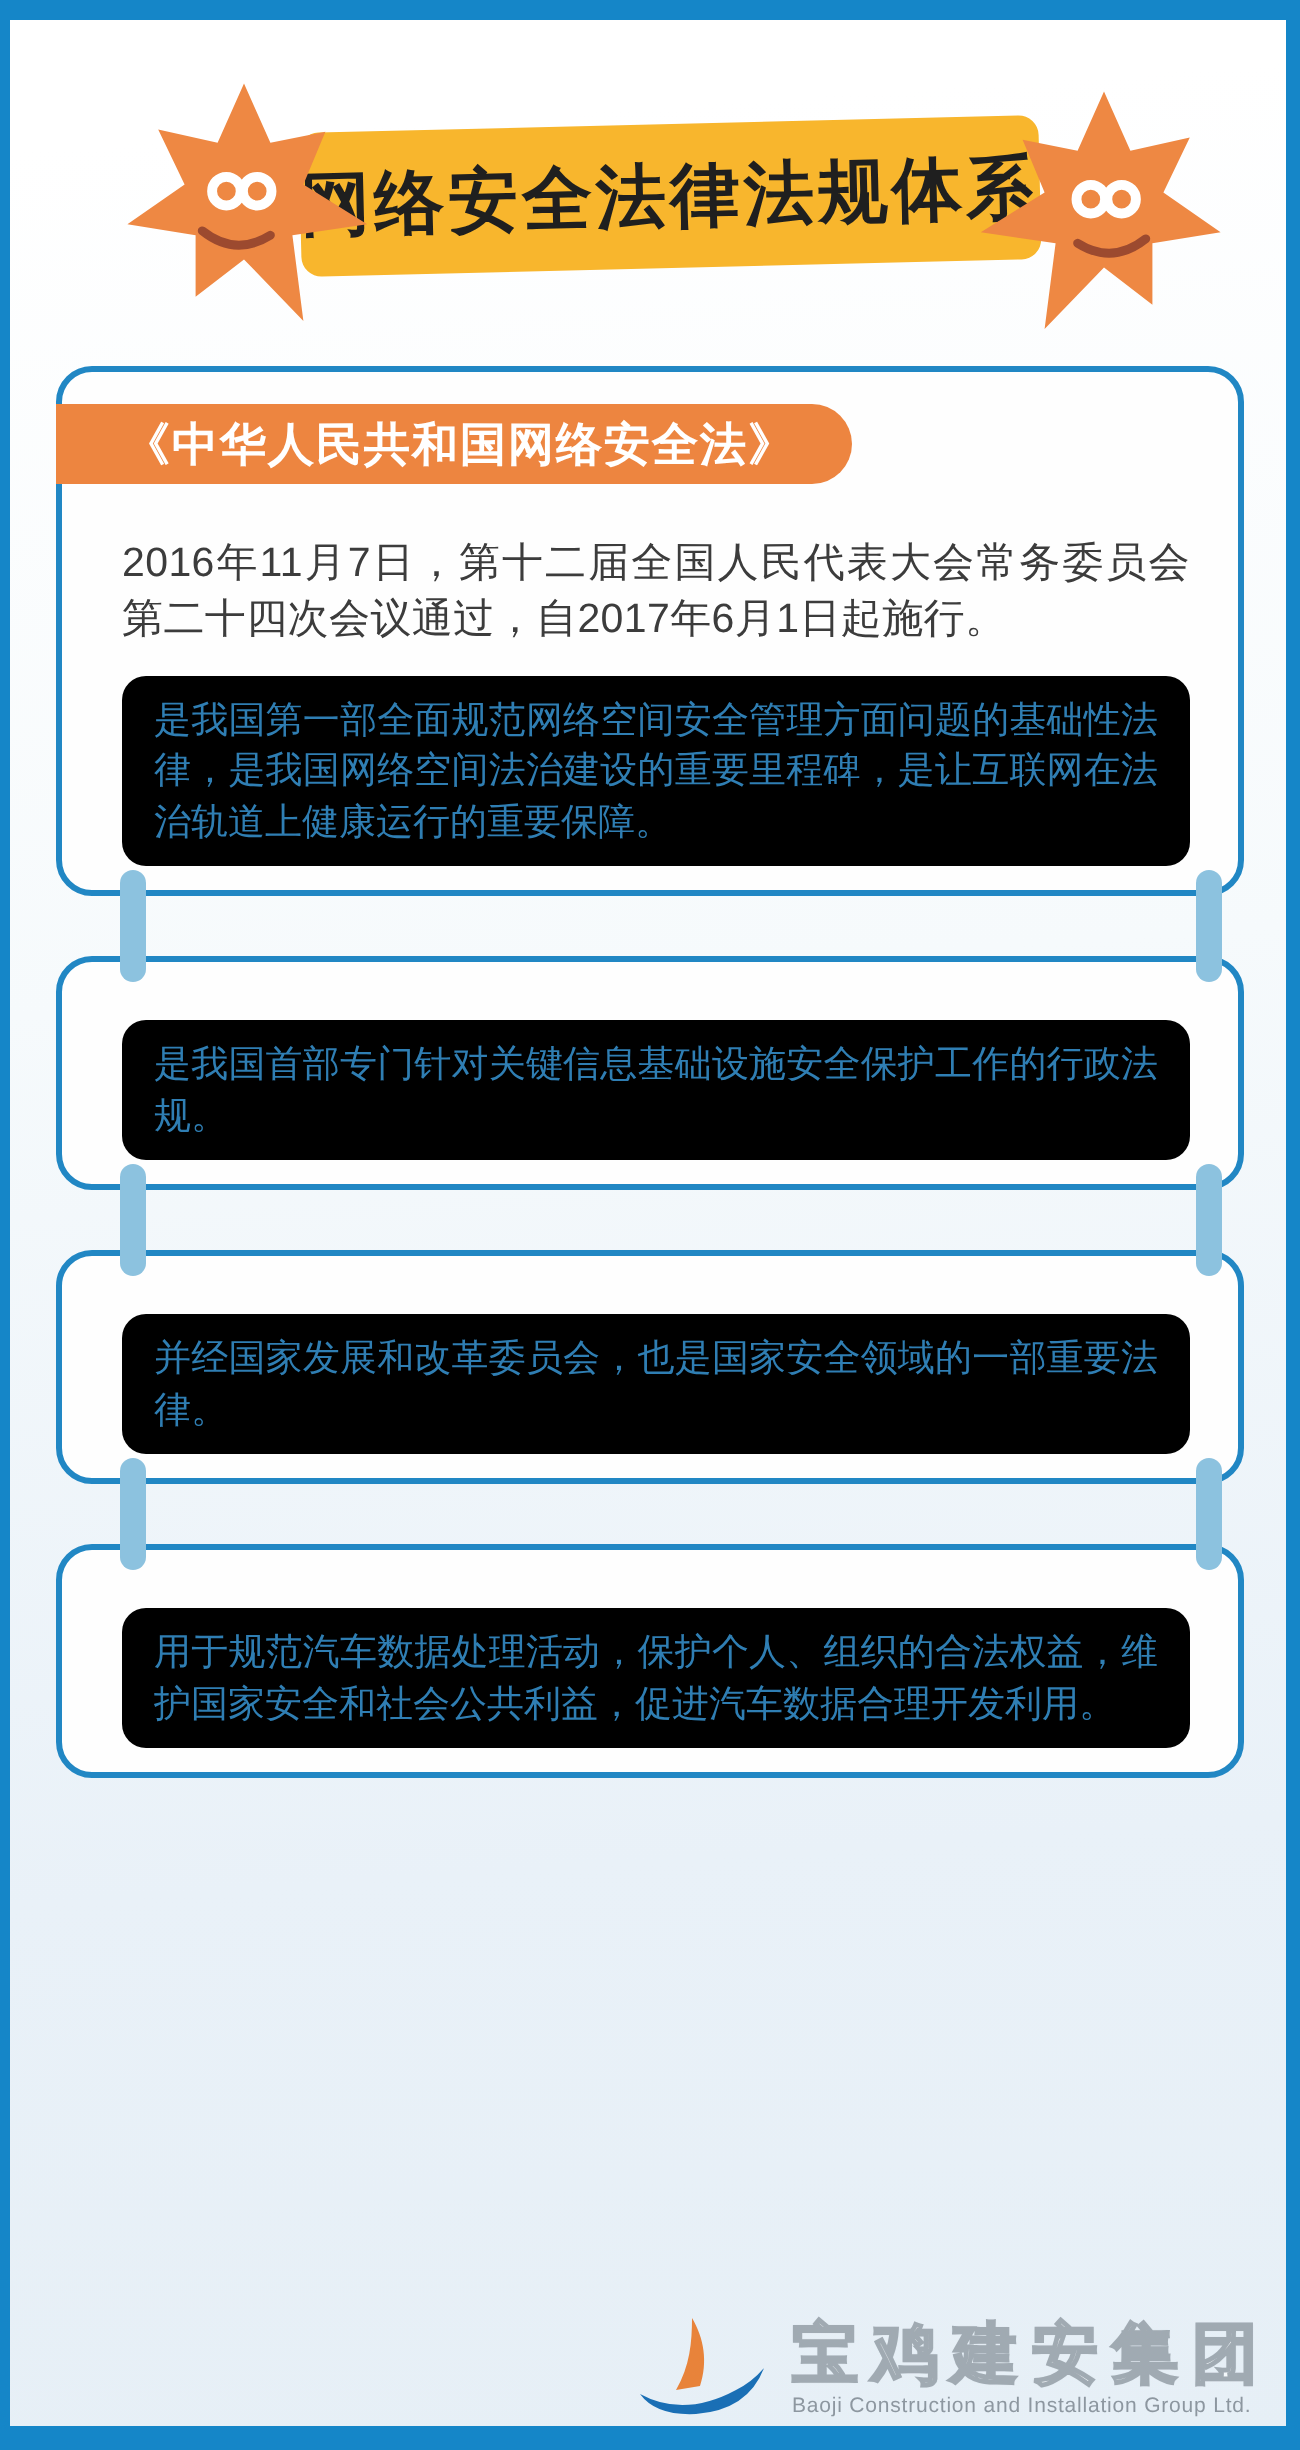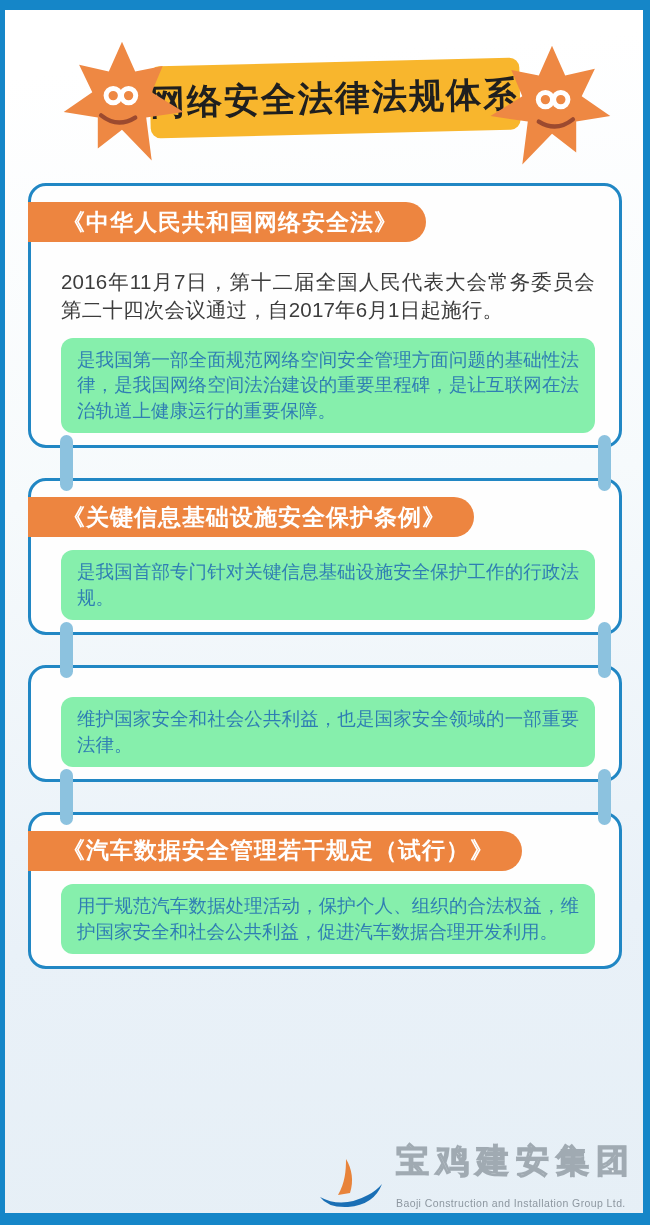--- a/index.html
+++ b/index.html
@@ -42,39 +42,39 @@
     padding:0 28px 0 34px; background:#ed8540; border-radius:0 21px 21px 0;
   }
   .card-ribbon span {
     color:#ffffff; font-weight:bold; font-size:23px; letter-spacing:1px; white-space:nowrap;
   }
   .card-body {
     margin-top:26px; font-size:20.5px; line-height:1.38; color:#3c3c3c;
     letter-spacing:0.2px; text-align:justify;
   }
   .card-note {
-    margin-top:13px; background:#86efac; border-radius:12px;
+    margin-top:13px; background:#000000; border-radius:12px;
     padding:9px 16px; font-size:18.5px; line-height:1.4; color:#2f7eb3;
     text-align:justify;
   }
   .connector-row { position:relative; height:30px; z-index:12; }
   .connector {
     position:absolute; top:-13px; width:13px; height:56px;
     background:#8cc2df; border-radius:7px;
   }
   .connector.cl { left:32px; }
   .connector.cr { right:11px; }
 
   
   .footer {
     position:absolute; right:14px; bottom:16px; z-index:20;
     display:flex; align-items:flex-end; gap:8px;
   }
   .brand-logo { width:72px; height:52px; flex:0 0 auto; }
-  .brand-text { display:flex; flex-direction:column; align-items:flex-start;gap:16px; }
+  .brand-text { display:flex; flex-direction:column; align-items:flex-start; }
   .brand-cn {
     font-size:33px; font-weight:bold; letter-spacing:7px; line-height:1.05;
     color:#f4f8fb; -webkit-text-stroke:1.3px #a0aab2;
     text-shadow:0 0 1px #aab3ba; white-space:nowrap;
   }
   .brand-en {
     font-size:10.5px; color:#8d97a0; letter-spacing:0.4px; margin-top:2px; white-space:nowrap;
   }
 </style>
 </head>
@@ -111,44 +111,38 @@
       <p class="card-body">2016年11月7日，第十二届全国人民代表大会常务委员会第二十四次会议通过，自2017年6月1日起施行。</p>
       <div class="card-note">是我国第一部全面规范网络空间安全管理方面问题的基础性法律，是我国网络空间法治建设的重要里程碑，是让互联网在法治轨道上健康运行的重要保障。</div>
     </section>
 
     <div class="connector-row">
       <span class="connector cl"></span>
       <span class="connector cr"></span>
     </div>
 
     <section class="card">
-      <div class="card-ribbon">
-        <span>《关键信息基础设施安全保护条例》</span>
-      </div>
       <div class="card-note">是我国首部专门针对关键信息基础设施安全保护工作的行政法规。</div>
     </section>
 
     <div class="connector-row">
       <span class="connector cl"></span>
       <span class="connector cr"></span>
     </div>
 
     <section class="card">
-      <div class="card-note">维护国家安全和社会公共利益，也是国家安全领域的一部重要法律。</div>
+      <div class="card-note">并经国家发展和改革委员会，也是国家安全领域的一部重要法律。</div>
     </section>
 
     <div class="connector-row">
       <span class="connector cl"></span>
       <span class="connector cr"></span>
     </div>
 
     <section class="card">
-      <div class="card-ribbon">
-        <span>《汽车数据安全管理若干规定（试行）》</span>
-      </div>
       <div class="card-note">用于规范汽车数据处理活动，保护个人、组织的合法权益，维护国家安全和社会公共利益，促进汽车数据合理开发利用。</div>
     </section>
 
   </div>
 
   <div class="footer">
     <svg class="brand-logo" viewBox="0 0 72 52">
       <path d="M 30 2 C 36 12, 38 24, 34 36 L 22 38 C 29 26, 30 14, 30 2 Z" fill="#e8833a"></path>
       <path d="M 4 40 Q 26 52, 52 38 Q 60 34, 66 27 Q 58 48, 32 50 Q 12 51, 4 40 Z" fill="#1a6fb5"></path>
     </svg>

